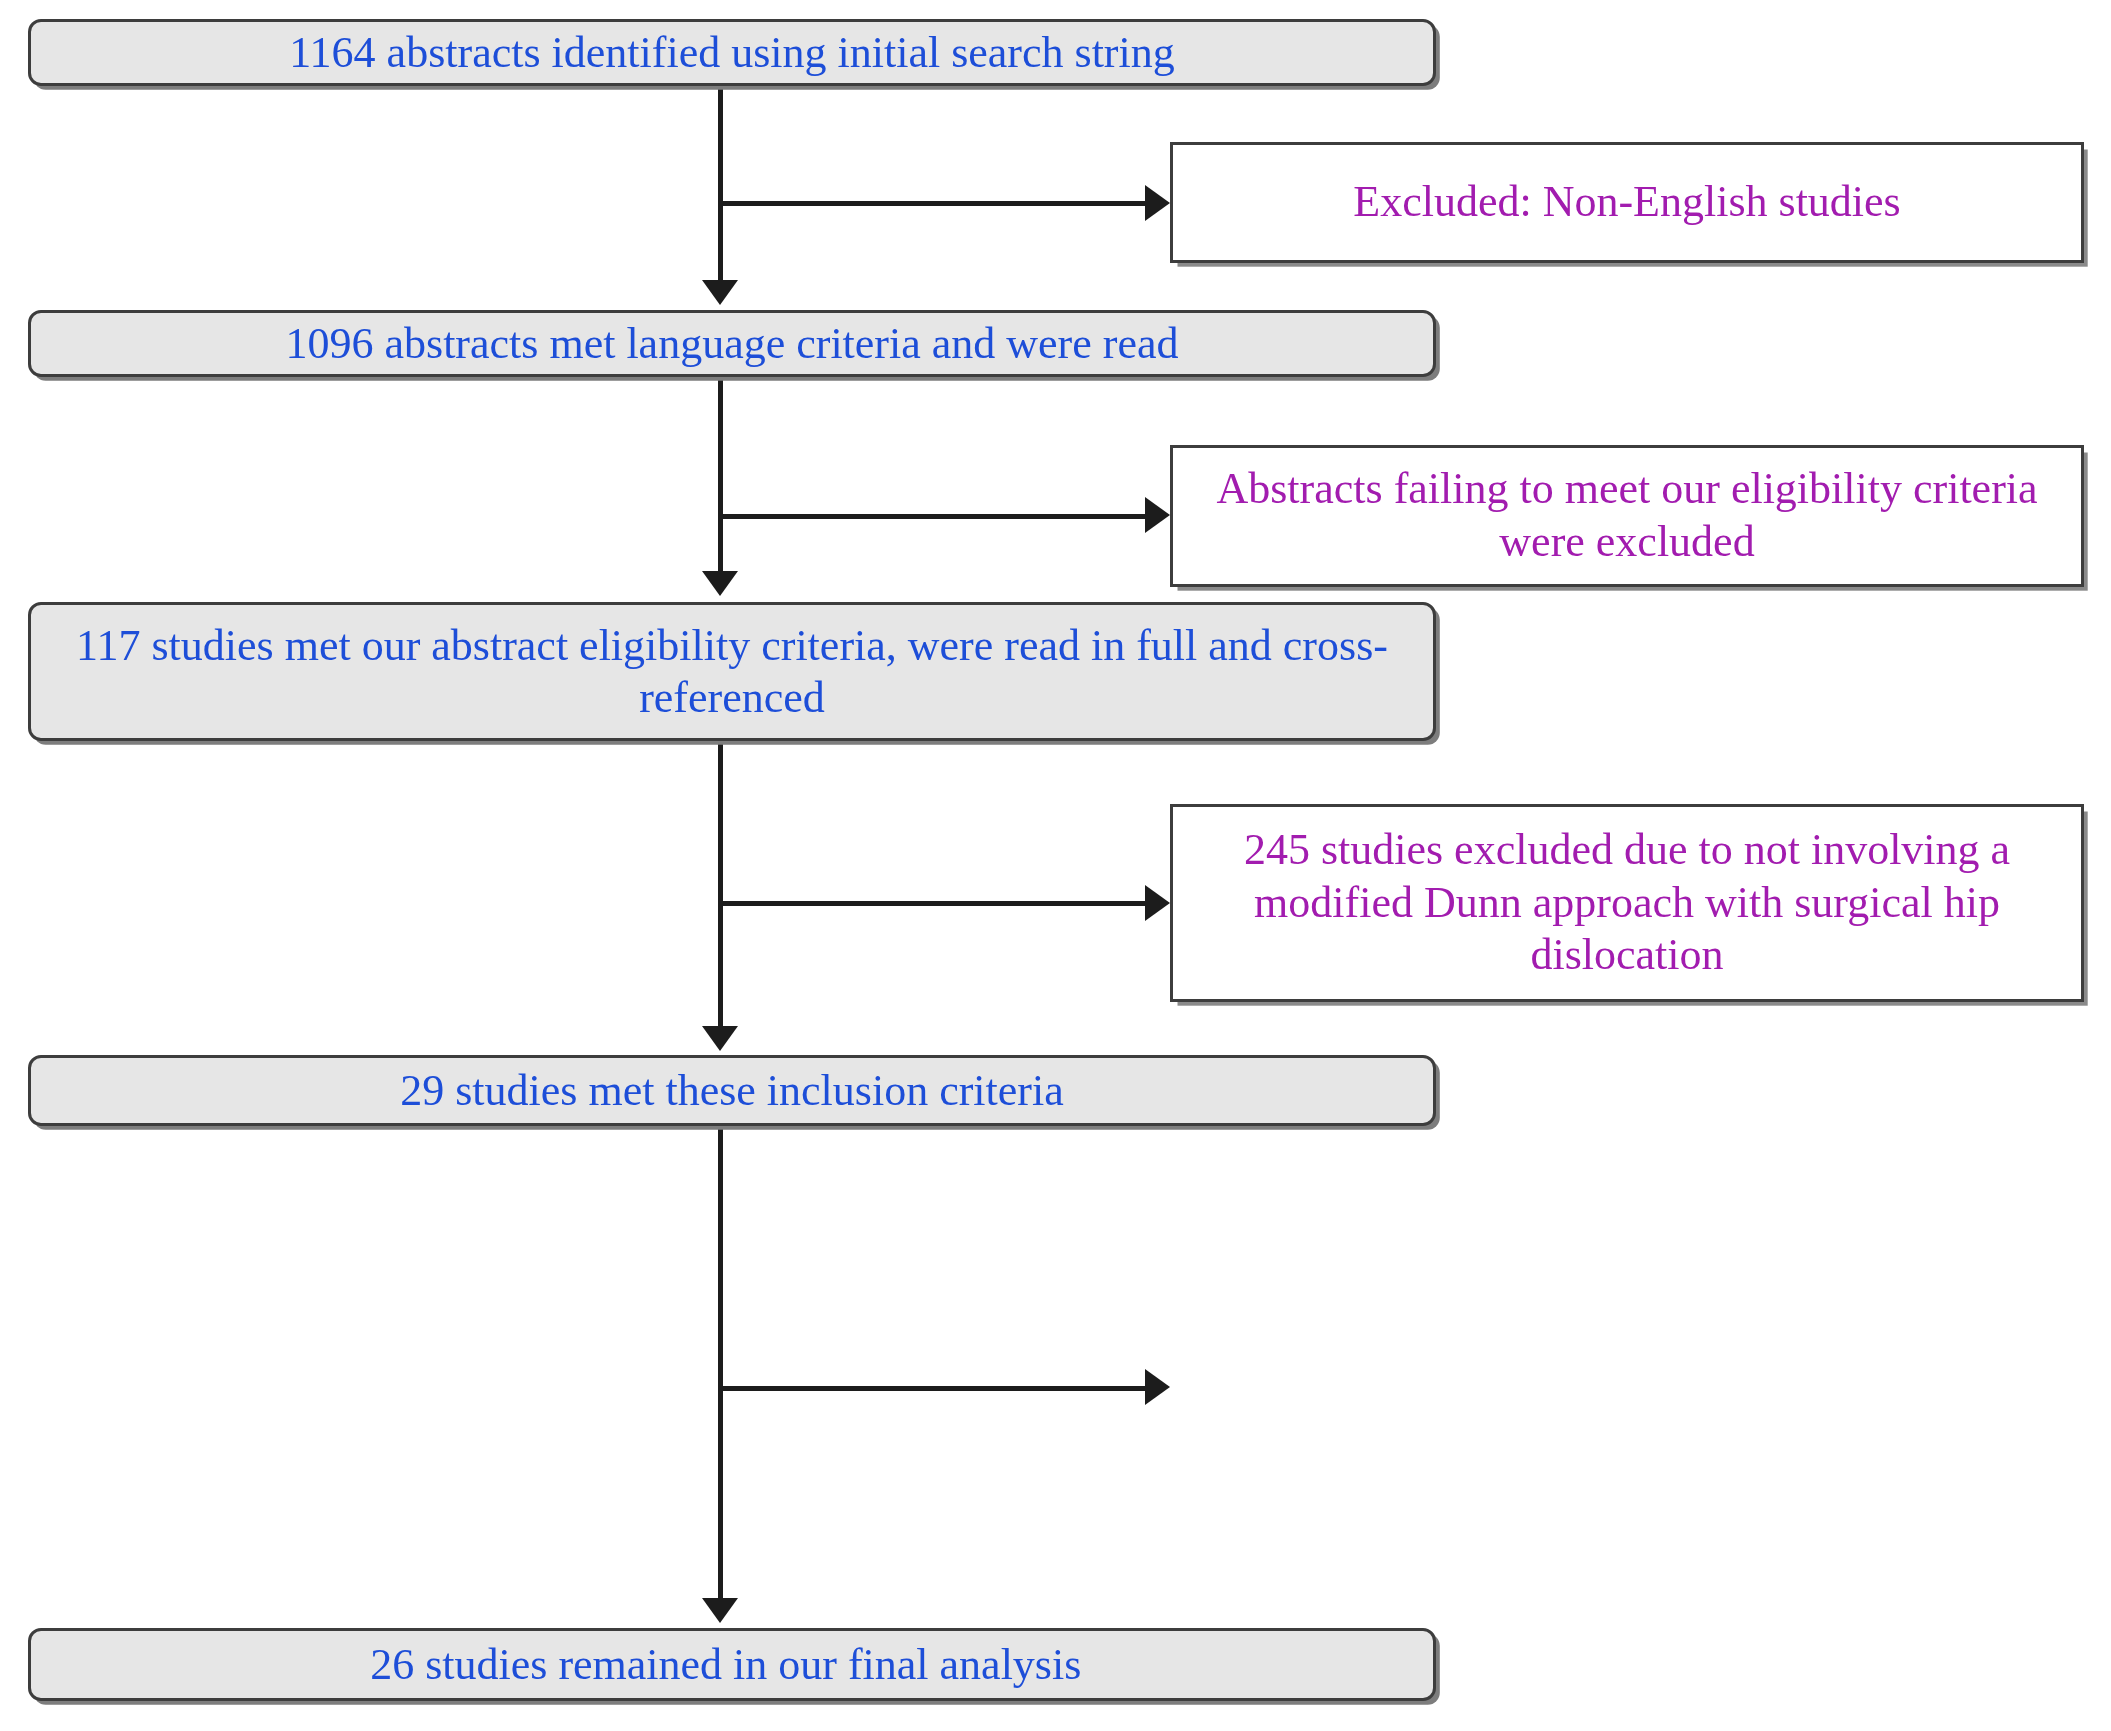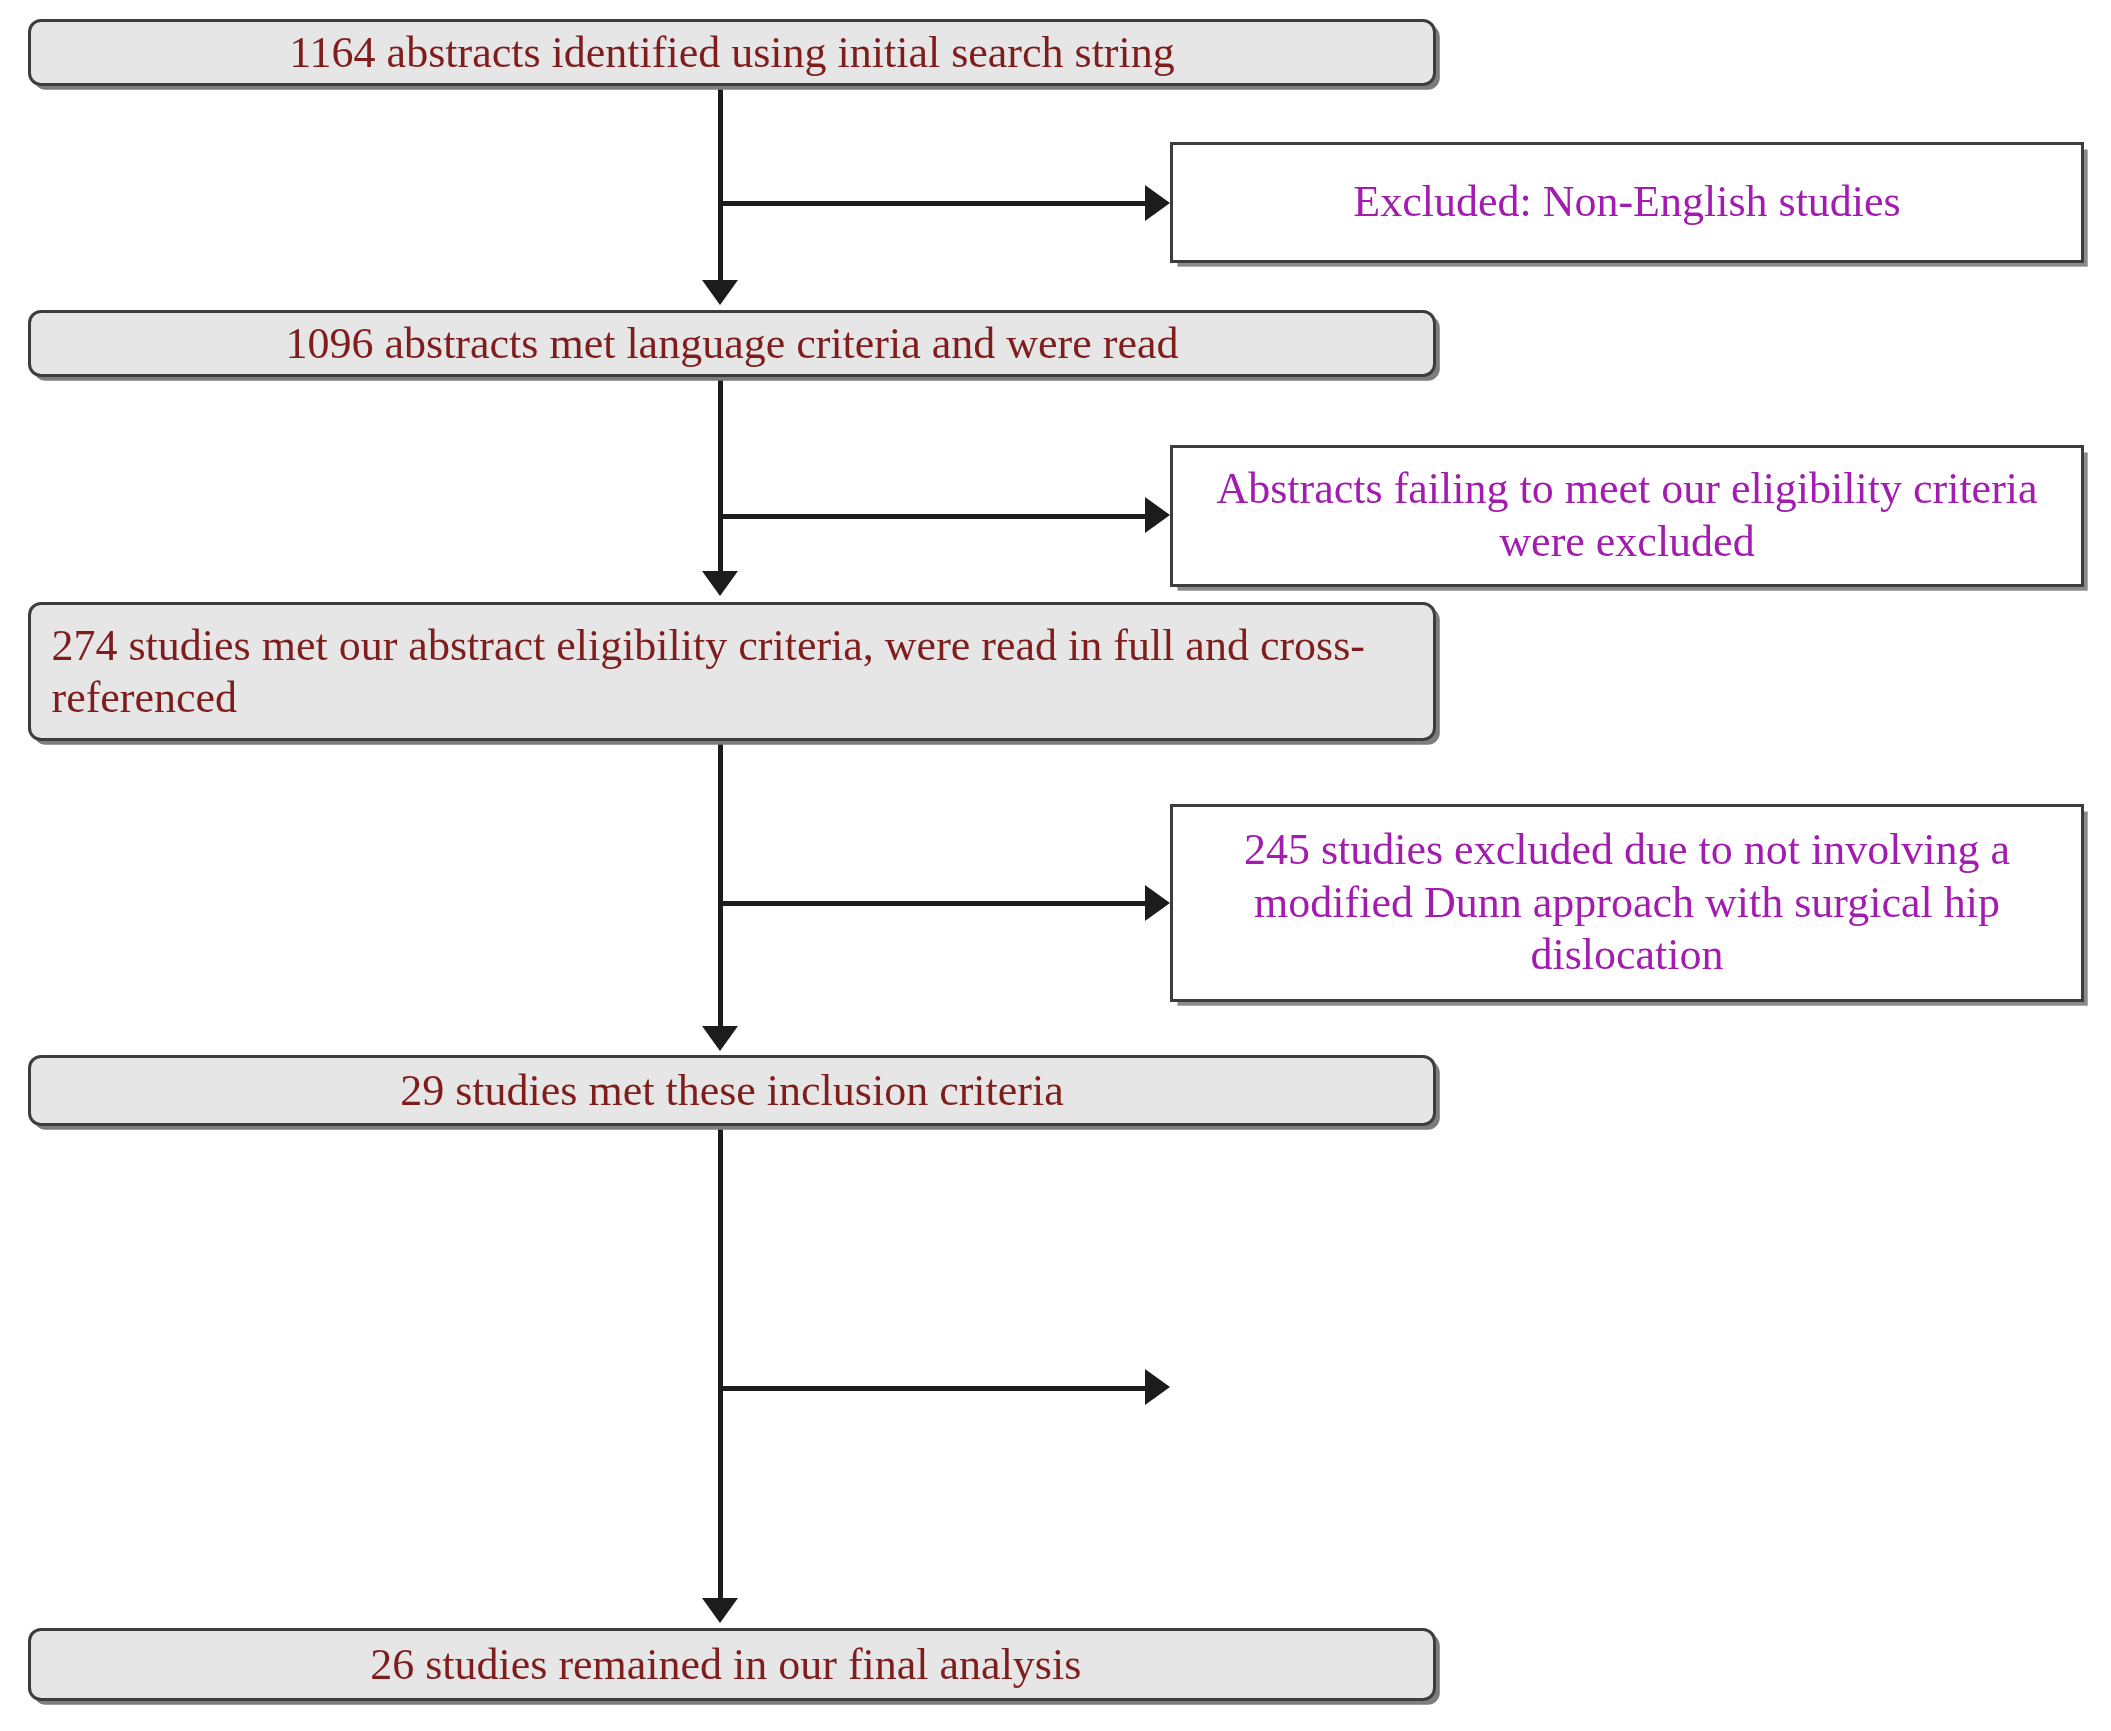--- a/index.html
+++ b/index.html
@@ -20,22 +20,22 @@
   .stage-box {
     position: absolute;
     box-sizing: border-box;
     background: #e6e6e6;
     border: 3.7px solid #3d3d3d;
     border-radius: 13px;
     box-shadow: 4.7px 4.7px 0 -0.9px #7d7d7d;
     display: flex;
     align-items: center;
     justify-content: center;
-    text-align: left;
-    color: #7f1d1d;
+    text-align: center;
+    color: #1d4ed8;
     font-size: 44px;
     line-height: 1.16;
     padding: 3.7px 20.5px;
   }
 
   
   .side-box {
     position: absolute;
     box-sizing: border-box;
     background: #ffffff;
@@ -113,21 +113,21 @@
 
   <div class="stage-box" style="left:28px; top:18.6px; width:1408px; height:67px;">
     <span>1164 abstracts identified using initial search string</span>
   </div>
 
   <div class="stage-box" style="left:28px; top:310px; width:1408px; height:67px;">
     <span>1096 abstracts met language criteria and were read</span>
   </div>
 
   <div class="stage-box" style="left:28px; top:602px; width:1408px; height:139px;">
-    <span>274 studies met our abstract eligibility criteria, were read in full and cross-referenced</span>
+    <span>117 studies met our abstract eligibility criteria, were read in full and cross-referenced</span>
   </div>
 
   <div class="stage-box" style="left:28px; top:1055px; width:1408px; height:71px;">
     <span>29 studies met these inclusion criteria</span>
   </div>
 
   <div class="stage-box" style="left:28px; top:1628px; width:1408px; height:73px;padding-left:8px;">
     <span>26 studies remained in our final analysis</span>
   </div>
 

